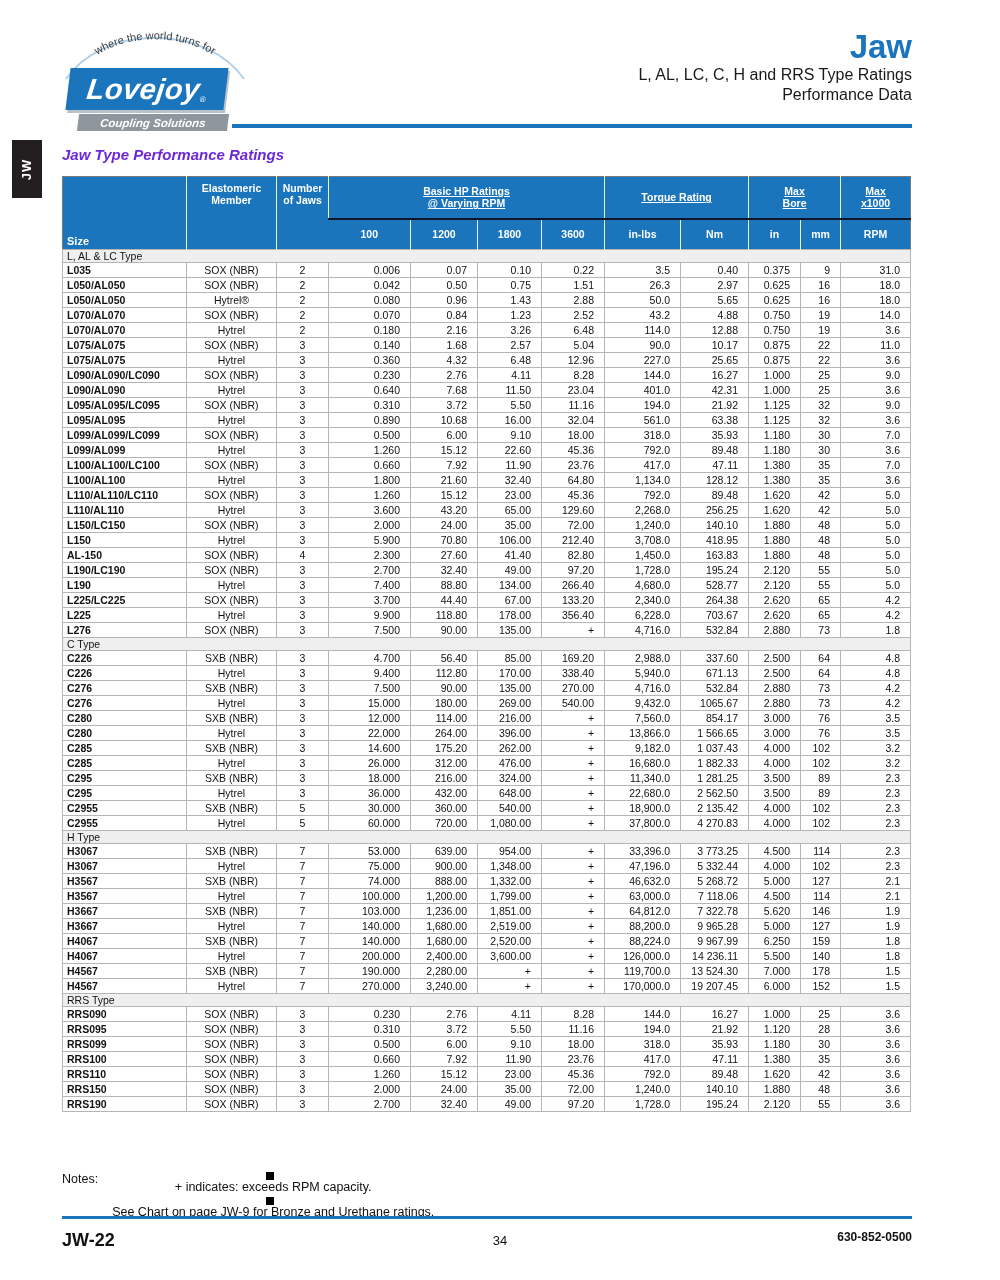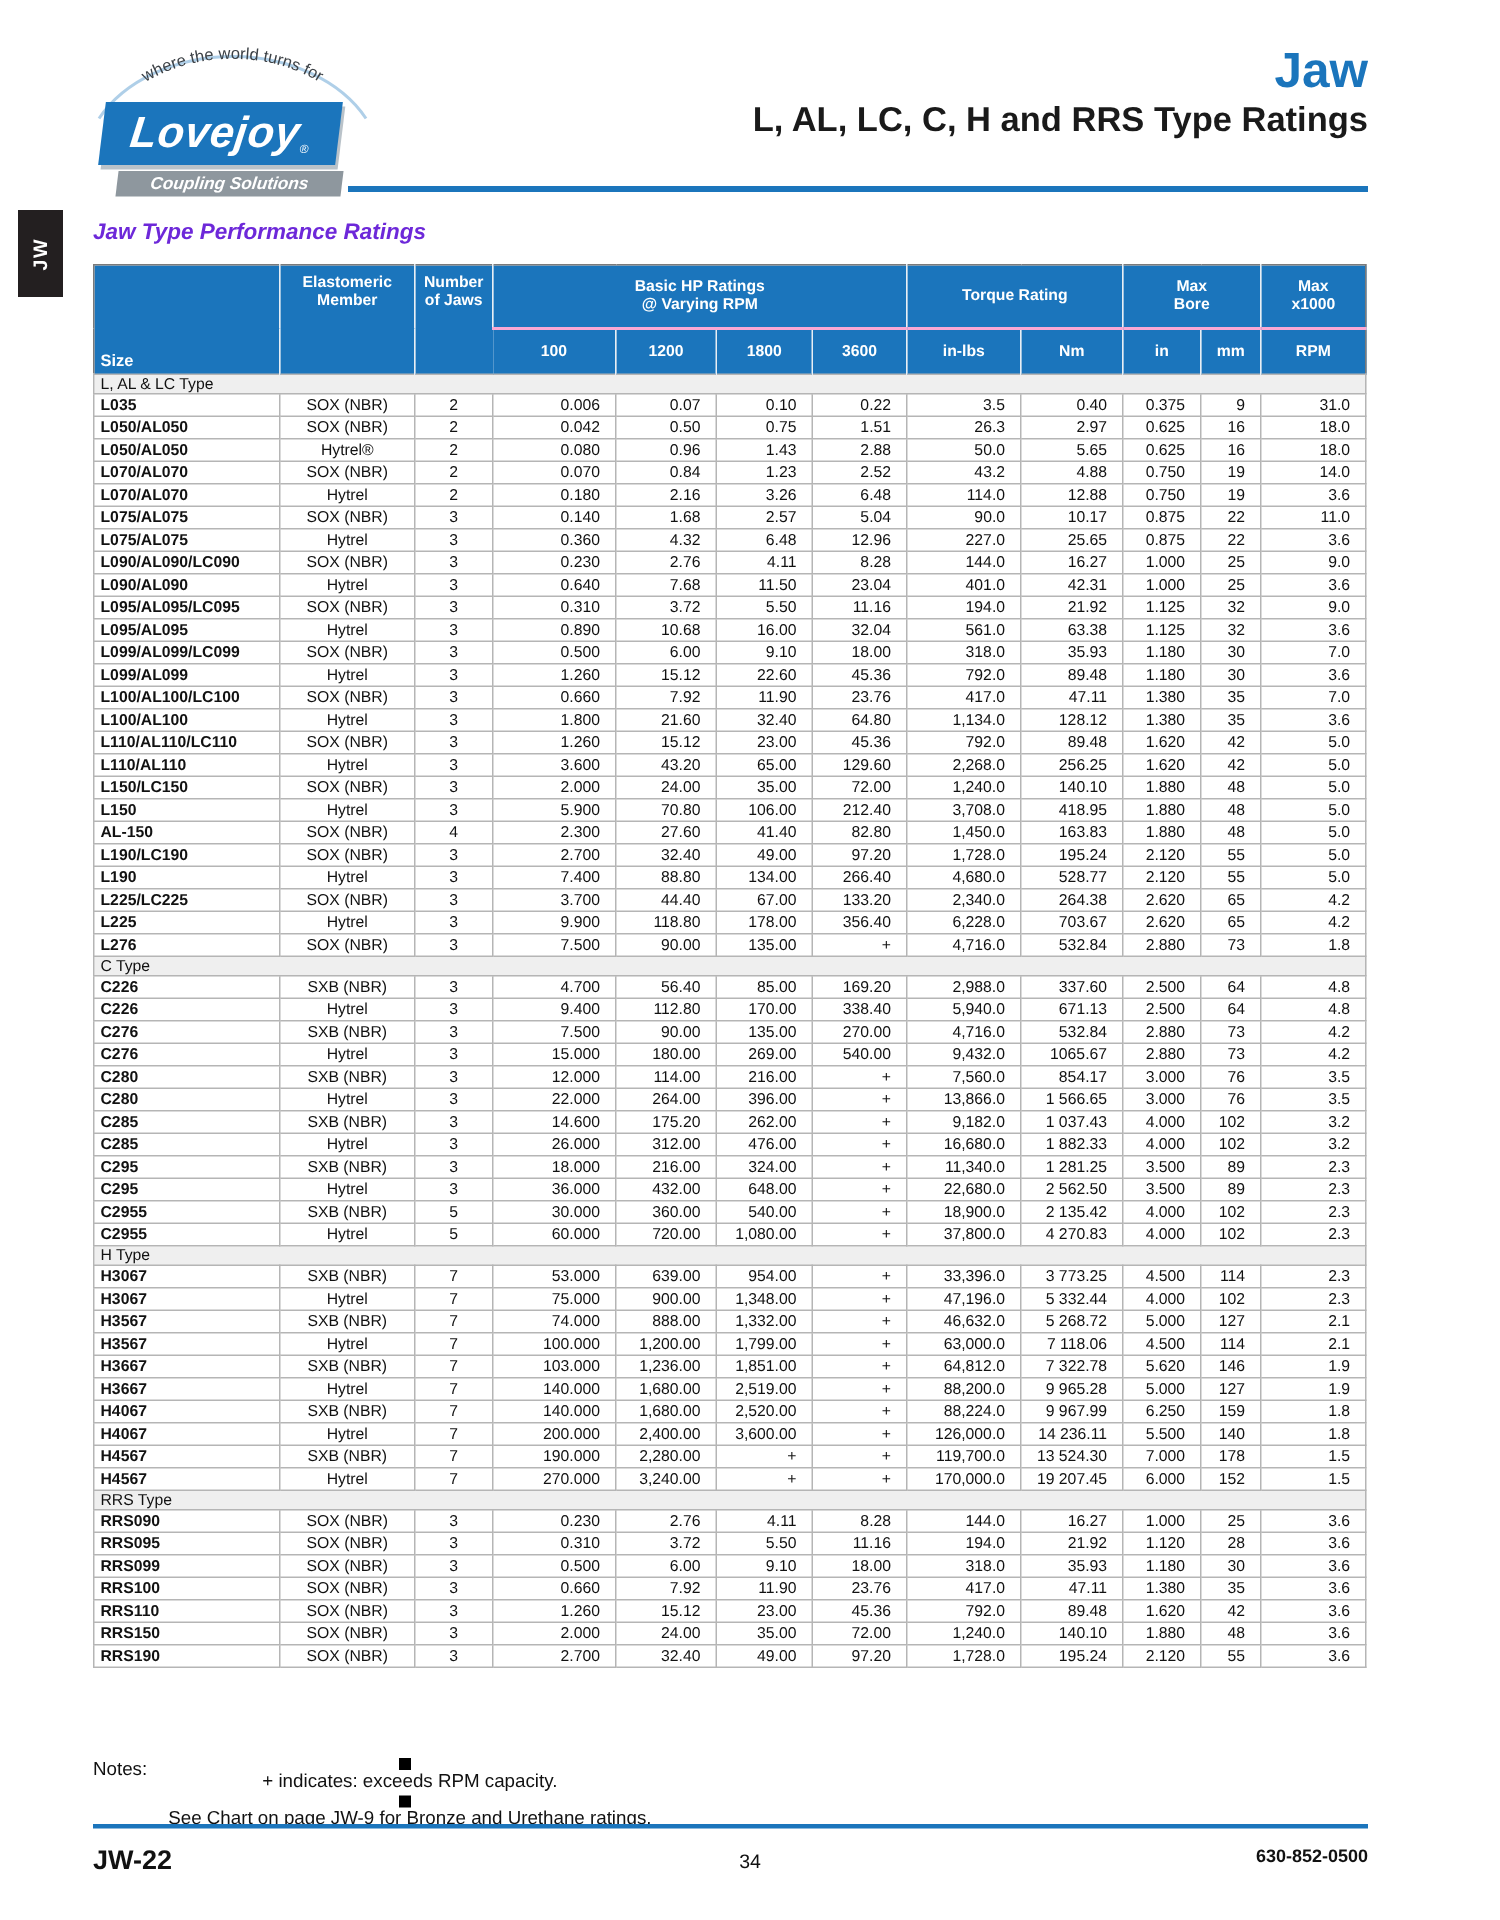--- a/index.html
+++ b/index.html
@@ -15,42 +15,42 @@
       box-shadow:2px 3px 0 #b9c2c9; }
   .logo-flag .nm { color:#fff; font-style:italic; font-weight:bold; font-size:29px; letter-spacing:0.5px; }
   .logo-flag .reg { color:#fff; font-size:8px; vertical-align:super; margin-left:1px; position:relative; top:10px;}
   .logo-tag { position:absolute; left:18px; top:92px; width:150px; height:17px; background:#8E979E;
       transform:skewX(-7deg); color:#fff; font-style:italic; font-size:11.5px; font-weight:bold;
       display:flex; align-items:center; justify-content:center; }
 
   
   .titles { position:absolute; right:88px; top:30px; text-align:right; }
   .t-main { font-size:33px; font-weight:bold; color:#1B75BC; line-height:1.05; }
-  .t-sub  { font-size:23px; font-weight:bold; color:#1a1a1a; line-height:1.3; }
+  .t-sub  { font-size:16px; font-weight:normal; color:#1a1a1a; line-height:1.3; }
   .hdr-rule { position:absolute; left:232px; right:88px; top:124px; height:4px; background:#1B75BC; }
 
   
   .jw-tab { position:absolute; left:12px; top:140px; width:30px; height:58px; background:#231F20;
       display:flex; align-items:center; justify-content:center; }
   .jw-tab span { transform:rotate(-90deg); color:#fff; font-weight:bold; font-size:13px; letter-spacing:1px; }
 
   .sec-title { position:absolute; left:62px; top:146px; font-size:15px; font-weight:bold; font-style:italic; color:#6d28d9; }
 
   
   .table-wrap { position:absolute; left:62px; top:176px; width:848px; }
   table { width:848px; border-collapse:collapse; table-layout:fixed; font-size:10.5px; }
   table { border:1px solid #7a7a7a; }
 
   thead th { background:#1B75BC; color:#fff; font-weight:bold; white-space:pre-line;
       border-left:1px solid #e8eef4; padding:2px 4px; }
   thead tr.h1 th { height:42px; }
   thead tr.h2 th { height:31px; font-size:10.5px; text-align:center; padding:1px 2px; }
   th.th-size   { text-align:left; vertical-align:bottom; font-size:11px; }
   th.th-member, th.th-jaws { vertical-align:top; padding-top:5px; font-size:10.5px; }
-  th.th-group  { vertical-align:middle; text-align:center; border-bottom:2px solid #f9a8d4; font-size:10.5px; }
+  th.th-group  { vertical-align:middle; text-align:center; border-bottom:2px solid #0f172a; font-size:10.5px;text-decoration:underline; }
   th.th-tall   { vertical-align:middle; }
   thead th:first-child { border-left:none; }
 
   tbody td { border:1px solid #b5b5b5; height:15px; line-height:12px; padding:0 3px; background:#fff; }
   tbody td.c0 { font-weight:bold; text-align:left; padding-left:4px; }
   tbody td.c1, tbody td.c2 { text-align:center; }
   tbody td.c3, tbody td.c4, tbody td.c5, tbody td.c6, tbody td.c7,
   tbody td.c8, tbody td.c9, tbody td.c10, tbody td.c11 { text-align:right; padding-right:10px; }
   tbody tr.group-row td { background:#efefef; font-weight:normal; text-align:left; padding-left:4px;
       height:13px; line-height:12px; }
@@ -85,20 +85,21 @@
     <div class="logo-flag">
       <span class="nm">Lovejoy</span>
         <span class="reg">®</span>
     </div>
     <div class="logo-tag">Coupling Solutions</div>
   </div>
 
   <div class="titles">
     <div class="t-main">Jaw</div>
     <div class="t-sub">L, AL, LC, C, H and RRS Type Ratings</div>
+    <div class="t-sub">Performance Data</div>
   </div>
   <div class="hdr-rule"></div>
 
   <div class="jw-tab">
     <span>JW</span>
   </div>
 
   <div class="sec-title">Jaw Type Performance Ratings</div>
 
   <div class="table-wrap">

